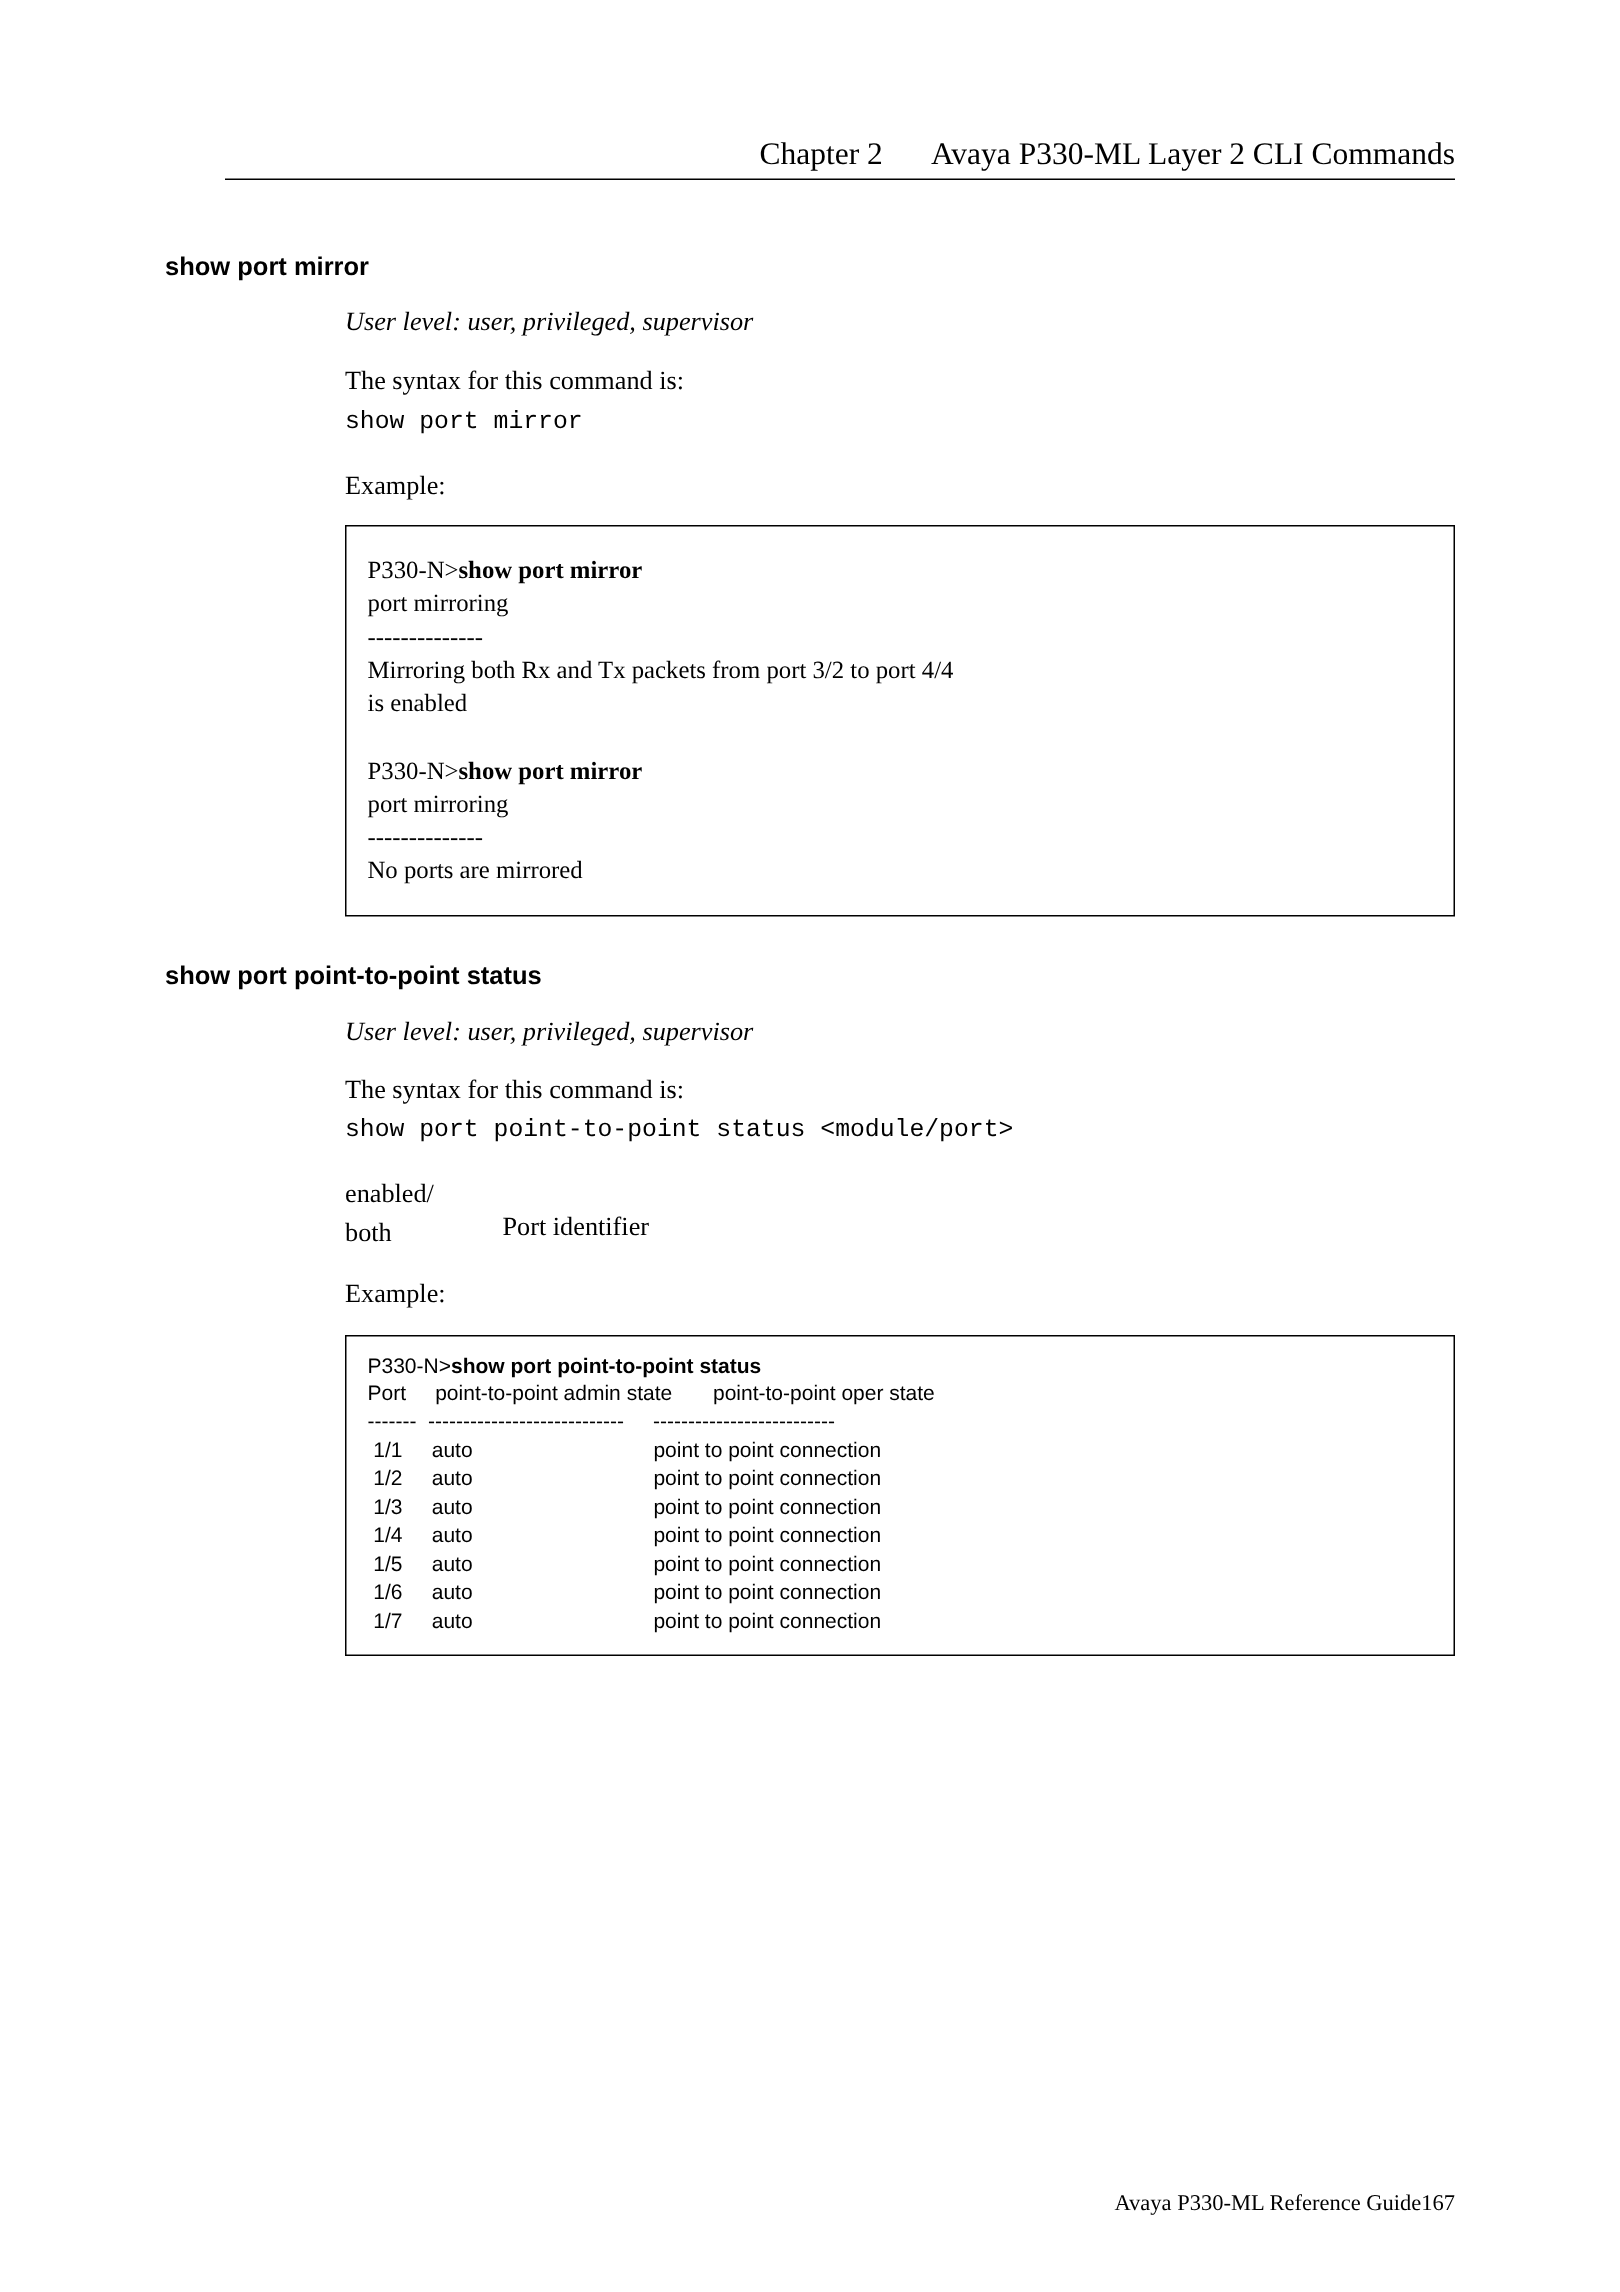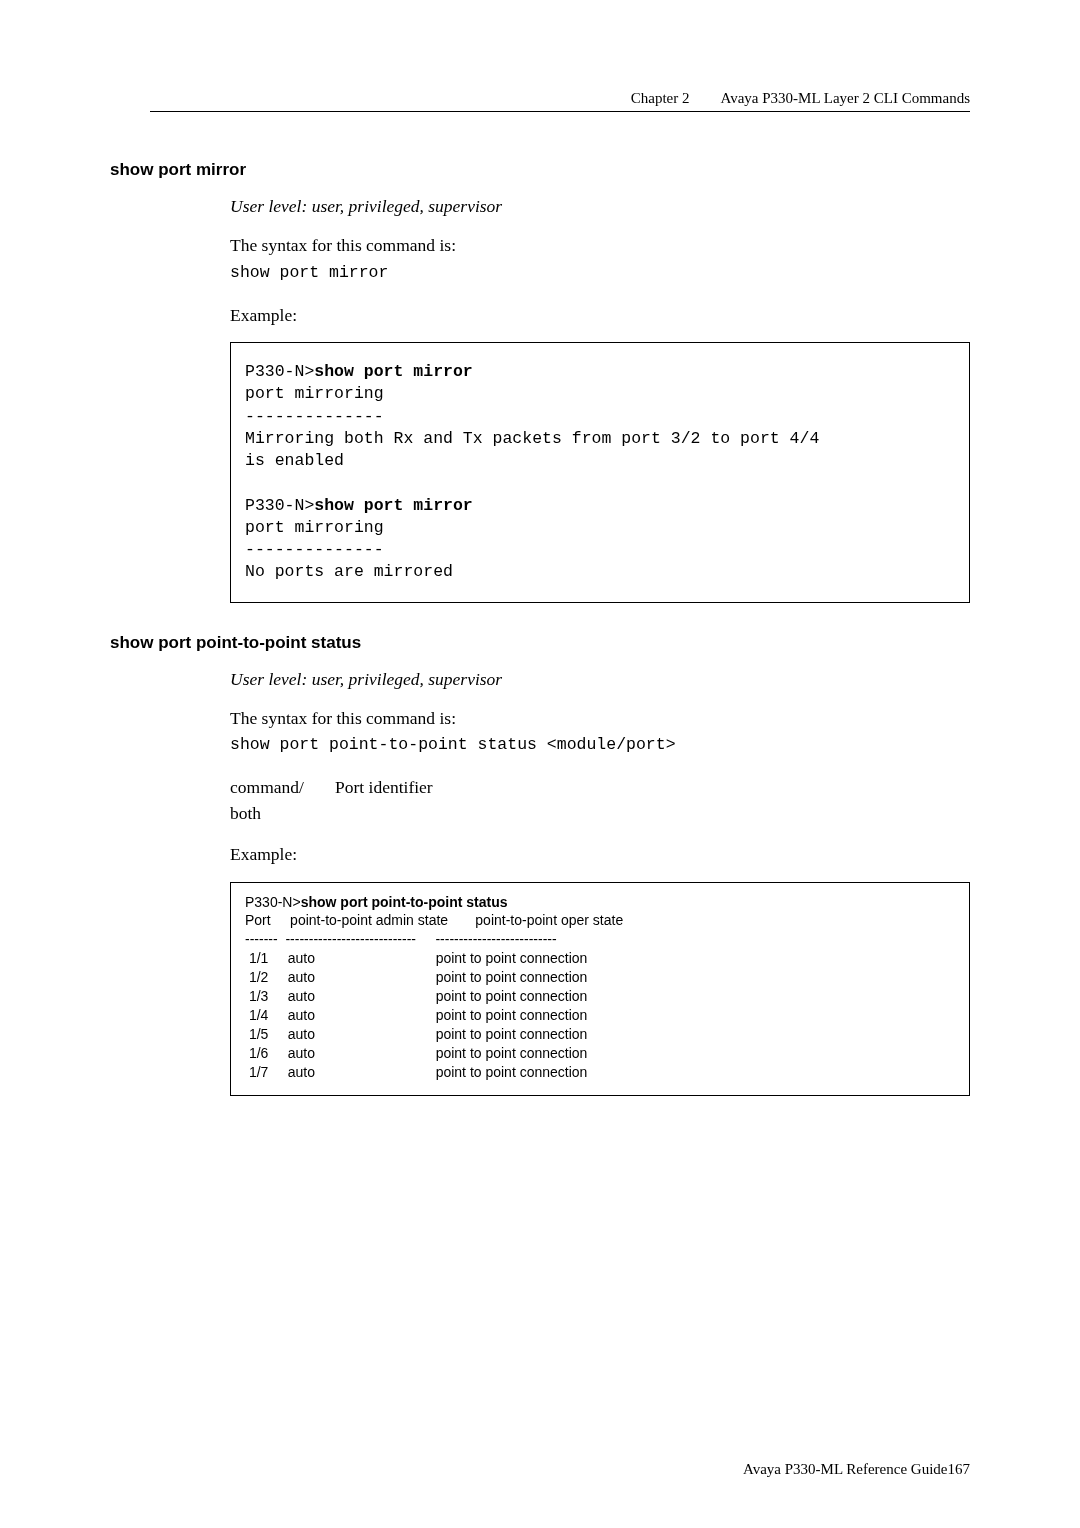--- a/index.html
+++ b/index.html
@@ -8,21 +8,21 @@
     font-family: "Times New Roman", Georgia, serif;
     background: #fff;
     color: #000;
     width: 1080px;
     min-height: 1528px;
     box-sizing: border-box;
     padding: 90px 110px 50px 150px;
     position: relative;
   }
   .chapter-line {
-    font-size: 15px;
+    font-size: 21px;
     border-bottom: 1.5px solid #000;
     padding-bottom: 4px;
     margin-bottom: 48px;
     text-align: right;
   }
   .chapter-num { margin-right: 28px; }
   .section-heading {
     font-family: Arial, Helvetica, sans-serif;
     font-weight: bold;
     font-size: 17px;
@@ -42,37 +42,38 @@
     font-size: 16.5px;
   }
   .code-para {
     font-family: "Courier New", monospace;
     font-size: 16.5px;
     margin: 2px 0 18px 0;
   }
   .code-box {
     border: 1px solid #000;
     padding: 18px 14px;
-    font-family: Liberation Mono, monospace;
+    font-family: Liberation Serif, serif;
     font-size: 16.5px;
     white-space: pre;
     line-height: 1.35;
     margin: 10px 0 30px 0;
   }
   .code-box .bold { font-weight: bold; }
   .def-row {
     display: flex;
     margin: 10px 0 16px 0;
   }
   .def-term {
     width: 105px;
     flex: 0 0 auto;
   }
   .def-desc {
     flex: 1 1 auto;
+    margin-top: 22px;
   }
   .footer {
     position: absolute;
     bottom: 50px;
     left: 150px;
     right: 110px;
     display: flex;
     justify-content: flex-end;
     font-size: 15px;
   }
@@ -115,21 +116,21 @@
 </div>
 
 <div class="section-heading">show port point-to-point status</div>
 <div class="indent-block">
   <div class="italic para">User level: user, privileged, supervisor</div>
   <div class="para" style="margin-bottom:2px;">The syntax for this command is:</div>
   <div class="code-para">show port point-to-point status &lt;module/port&gt;</div>
 
   <div class="def-row">
     <div class="def-term">
-      <div>command/</div>
+      <div>enabled/</div>
       <div>both</div>
     </div>
     <div class="def-desc">Port identifier</div>
   </div>
 
   <div class="para">Example:</div>
 
   <div class="table-box"><span>P330-N&gt;</span><span class="bold">show port point-to-point status</span>
 <span id="thead-line">Port     point-to-point admin state       point-to-point oper state</span>
 <span id="dash-line">-------  ----------------------------     --------------------------</span>

